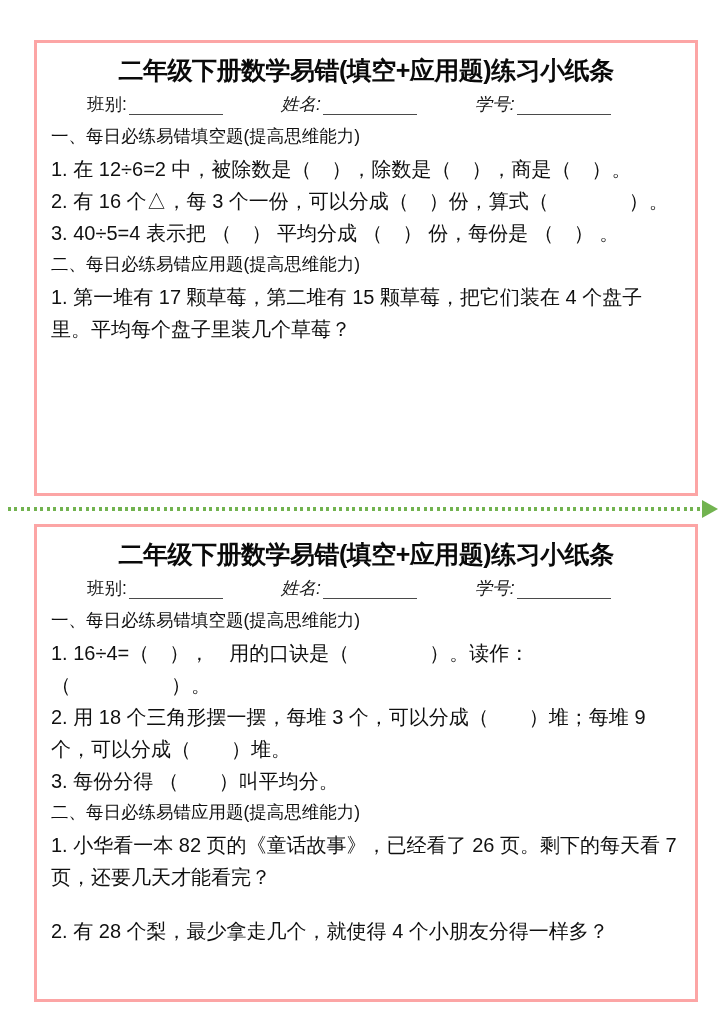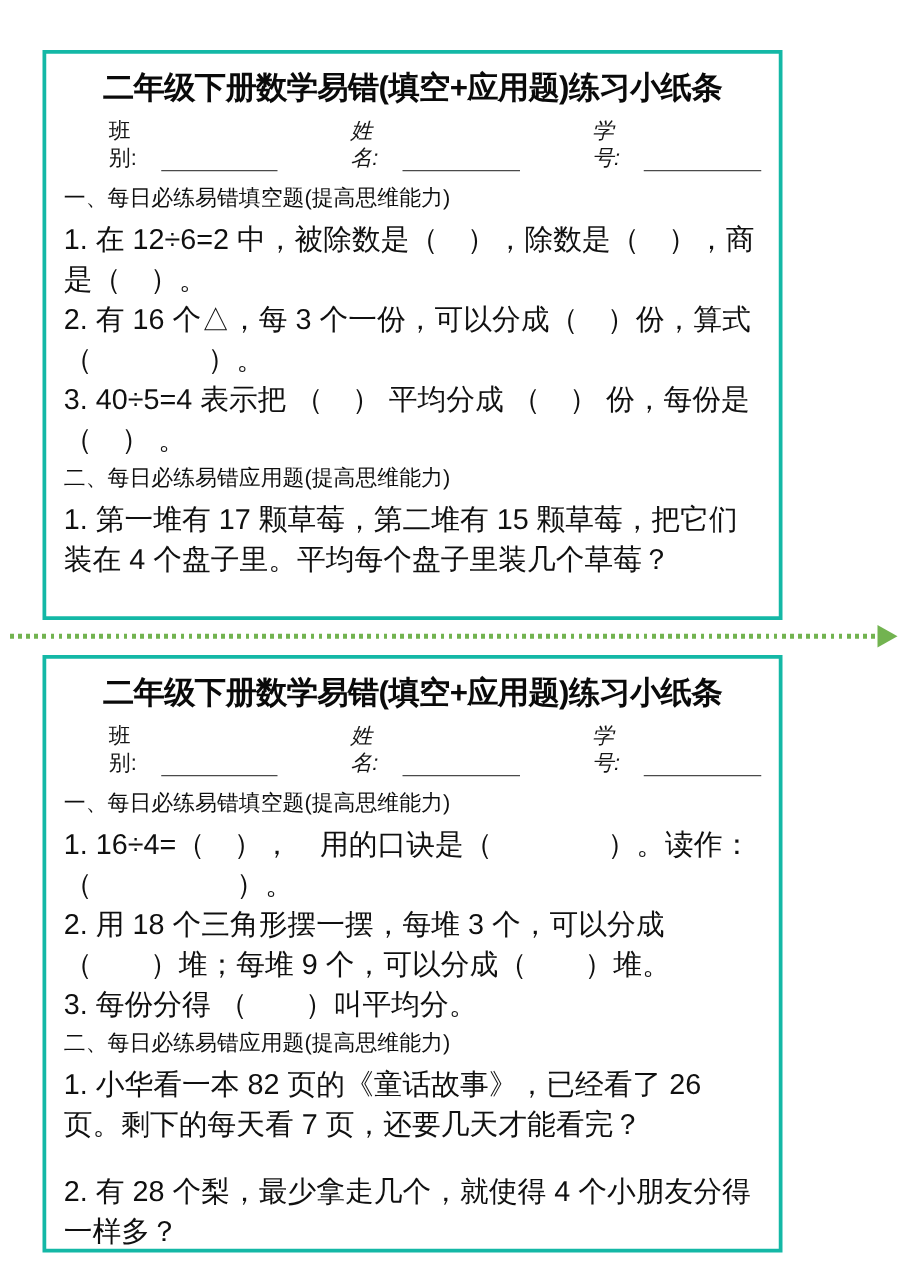--- a/index.html
+++ b/index.html
@@ -11,23 +11,23 @@
     position: relative;
     width: 724px;
     height: 1024px;
     font-family: "Liberation Sans", sans-serif;
     color: #151515;
     overflow: hidden;
   }
   .sheet {
     position: absolute;
     left: 34px;
-    width: 592px;
+    width: 664px;
     box-sizing: border-box;
-    border: 3px solid #14b8a6;
+    border: 3px solid #fca5a5;
     background: #ffffff;
     padding: 12px 14px 0 14px;
   }
   #sheet1 { top: 40px;  height: 456px; }
   #sheet2 { top: 524px; height: 478px; }
 
   .sheet-title {
     margin: 0 0 8px 0;
     font-size: 25px;
     line-height: 30px;
@@ -55,21 +55,21 @@
     margin-left: 2px;
   }
   .sec {
     margin: 2px 0 4px 0;
     font-size: 17.5px;
     line-height: 26px;
     color: #101010;
   }
   .q {
     margin: 0;
-    font-size: 23px;
+    font-size: 20px;
     line-height: 32px;
     color: #101010;
   }
   #sheet1 .wp-first { margin-bottom: 75px; }
   #sheet2 .wp-first { margin-bottom: 22px; }
 
   .divider {
     position: absolute;
     top: 500px;
     left: 8px;

